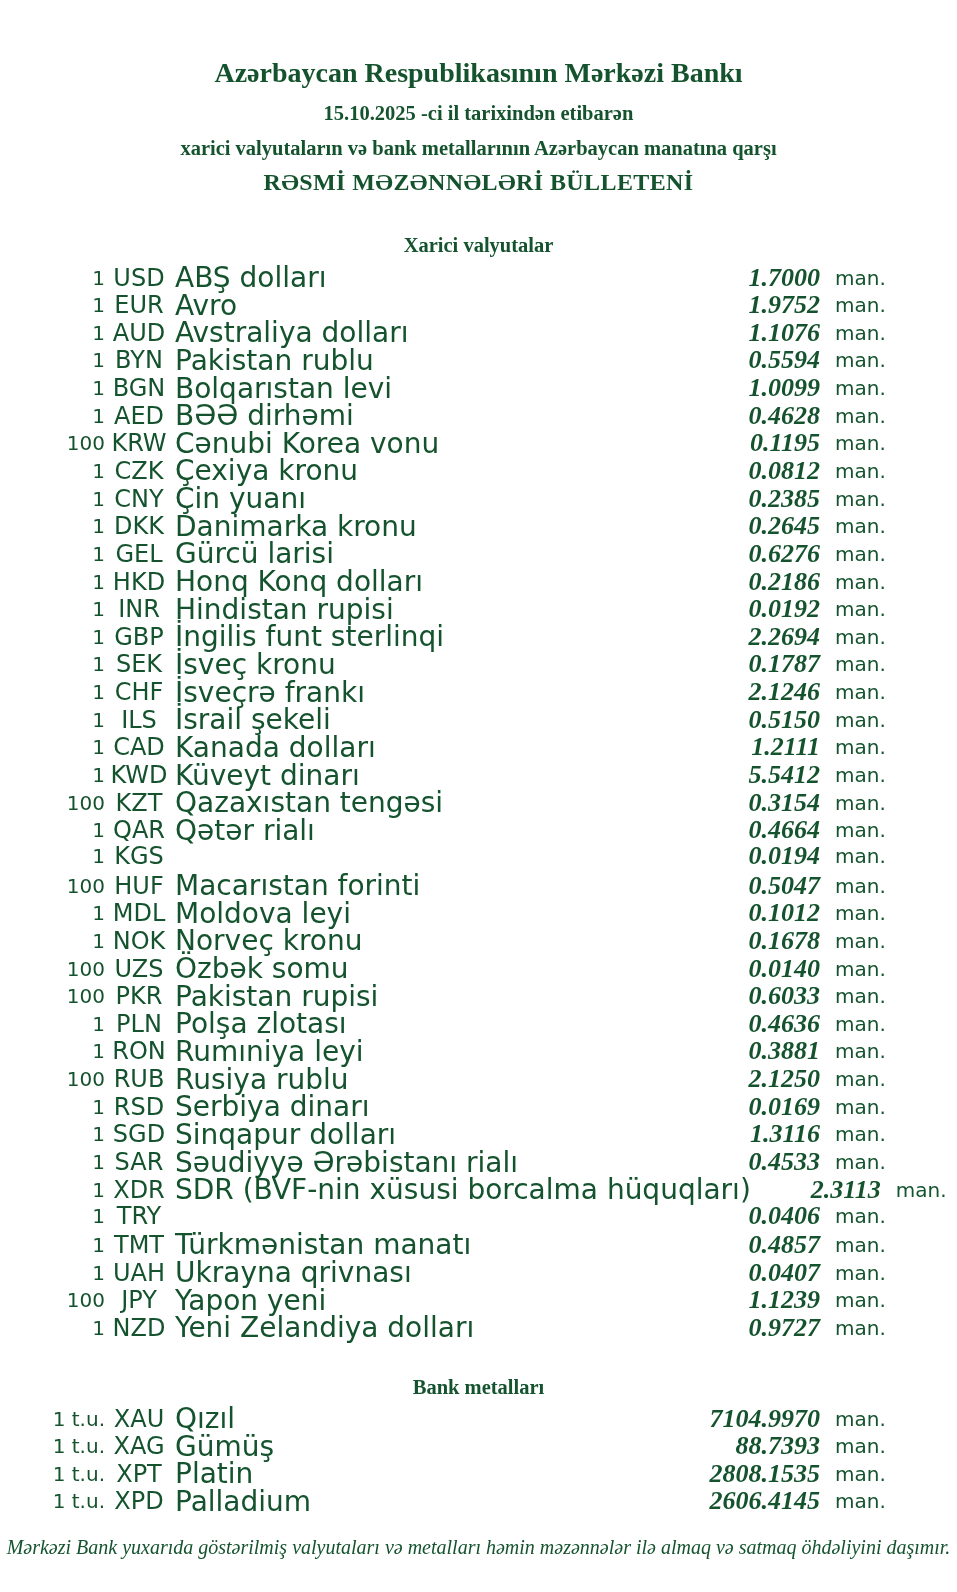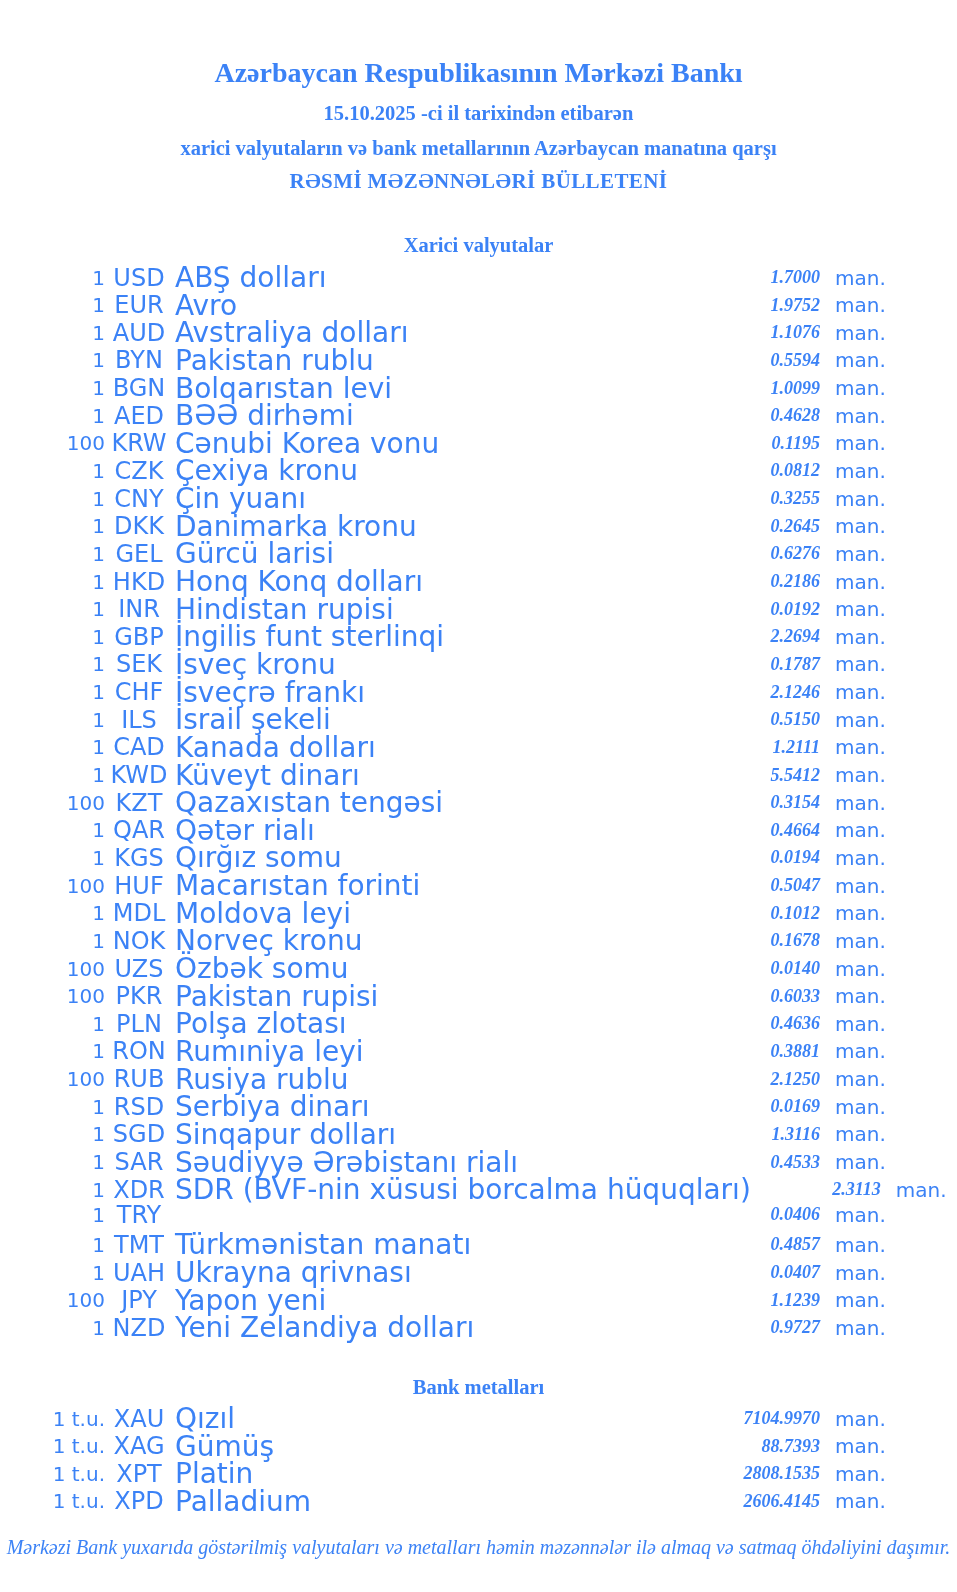--- a/index.html
+++ b/index.html
@@ -5,38 +5,38 @@
   html, body {
     margin: 0;
     padding: 0;
     background: #ffffff;
   }
   .page {
     position: relative;
     width: 957px;
     height: 1592px;
     background: #ffffff;
-    color: #3b82f6;
+    color: #14532d;
     font-family: "DejaVu Sans", sans-serif;
     overflow: hidden;
   }
   
   .center-line {
     position: absolute;
     left: 0;
     right: 0;
     text-align: center;
     font-family: "Liberation Serif", serif;
     font-weight: bold;
     white-space: nowrap;
   }
   .title          { top: 57px;  font-size: 28px; }
   .date-line      { top: 102px; font-size: 20.5px; }
   .subject-line   { top: 137px; font-size: 20.5px; }
-  .bulletin-line  { top: 169px; font-size: 21px; letter-spacing: 0.4px; }
+  .bulletin-line  { top: 169px; font-size: 24px; letter-spacing: 0.4px; }
   .currencies-heading { top: 234px;  font-size: 20.5px; }
   .metals-heading     { top: 1376px; font-size: 20.5px; }
 
   
   .rate-table {
     position: absolute;
     left: 57px;
     width: 826px;
   }
   .currencies-table { top: 261px; }
@@ -65,21 +65,21 @@
     white-space: nowrap;
     font-size: 28px;
   }
   .cell-rate {
     grid-column: 4;
     justify-self: end;
     white-space: nowrap;
     font-family: "Liberation Serif", serif;
     font-weight: bold;
     font-style: italic;
-    font-size: 18px;
+    font-size: 26px;
   }
   .cell-unit {
     grid-column: 5;
     padding-left: 15px;
     font-size: 20px;
   }
 
   
   .footer-note {
     position: absolute;
@@ -162,21 +162,21 @@
         <span class="cell-qty">1</span>
         <span class="cell-code">CZK</span>
         <span class="cell-name">Çexiya kronu</span>
         <span class="cell-rate">0.0812</span>
         <span class="cell-unit">man.</span>
       </div>
       <div class="rate-row">
         <span class="cell-qty">1</span>
         <span class="cell-code">CNY</span>
         <span class="cell-name">Çin yuanı</span>
-        <span class="cell-rate">0.3255</span>
+        <span class="cell-rate">0.2385</span>
         <span class="cell-unit">man.</span>
       </div>
       <div class="rate-row">
         <span class="cell-qty">1</span>
         <span class="cell-code">DKK</span>
         <span class="cell-name">Danimarka kronu</span>
         <span class="cell-rate">0.2645</span>
         <span class="cell-unit">man.</span>
       </div>
       <div class="rate-row">
@@ -252,21 +252,20 @@
       <div class="rate-row">
         <span class="cell-qty">1</span>
         <span class="cell-code">QAR</span>
         <span class="cell-name">Qətər rialı</span>
         <span class="cell-rate">0.4664</span>
         <span class="cell-unit">man.</span>
       </div>
       <div class="rate-row">
         <span class="cell-qty">1</span>
         <span class="cell-code">KGS</span>
-        <span class="cell-name">Qırğız somu</span>
         <span class="cell-rate">0.0194</span>
         <span class="cell-unit">man.</span>
       </div>
       <div class="rate-row">
         <span class="cell-qty">100</span>
         <span class="cell-code">HUF</span>
         <span class="cell-name">Macarıstan forinti</span>
         <span class="cell-rate">0.5047</span>
         <span class="cell-unit">man.</span>
       </div>

